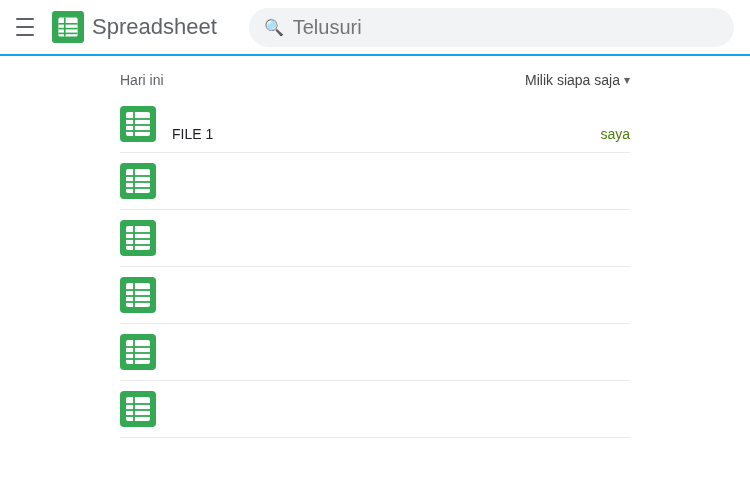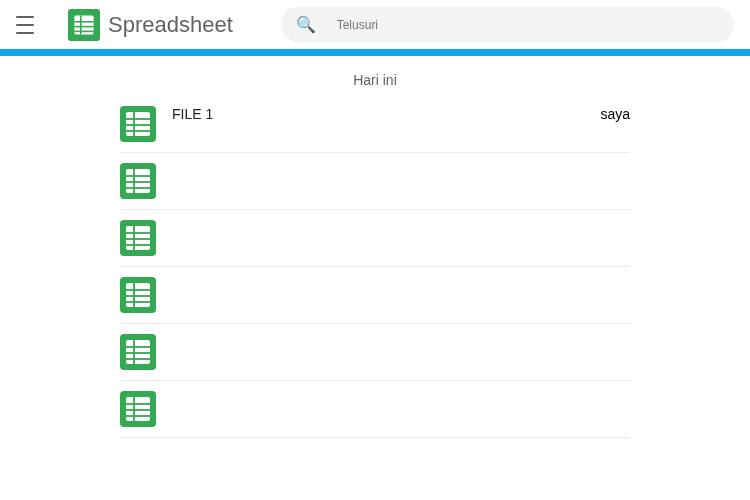--- a/index.html
+++ b/index.html
@@ -11,23 +11,23 @@
       height: 500px;
       overflow: hidden;
     }
 
     
     .header {
       display: flex;
       align-items: center;
       padding: 8px 16px;
       background: #fff;
-      border-bottom: 7px solid #0ea5e9;
+      border-bottom: 2px solid #0ea5e9;
       height: 56px;
-      gap: 28px;
+      gap: 12px;
     }
 
     .hamburger-icon {
       width: 24px;
       height: 24px;
       display: flex;
       flex-direction: column;
       justify-content: space-around;
       cursor: pointer;
       flex-shrink: 0;
@@ -72,38 +72,37 @@
     }
 
     .search-icon {
       color: #5f6368;
       font-size: 16px;
     }
 
     .search-input {
       border: none;
       background: transparent;
-      font-size: 12px;
+      font-size: 20px;
       color: #5f6368;
       outline: none;
       width: 100%;
-      margin-left: 12px;
     }
 
     
     .main-content {
       padding: 0 120px;
       overflow-y: auto;
       height: calc(500px - 56px);
     }
 
     
     .section-header {
       display: flex;
-      justify-content: center;
+      justify-content: space-between;
       align-items: center;
       padding: 16px 0 8px 0;
     }
 
     .section-label {
       font-size: 14px;
       color: #5f6368;
       font-weight: 400;
     }
 
@@ -117,21 +116,21 @@
     }
 
     .dropdown-arrow {
       font-size: 12px;
       color: #5f6368;
     }
 
     
     .file-row {
       display: flex;
-      align-items: flex-start;
+      align-items: flex-end;
       padding: 10px 0;
       border-bottom: 1px solid #e8eaed;
       cursor: pointer;
     }
 
     .file-icon-wrapper {
       width: 36px;
       height: 36px;
       margin-right: 16px;
       flex-shrink: 0;
@@ -144,21 +143,21 @@
     }
 
     .file-name {
       flex: 1;
       font-size: 14px;
       color: #202124;
     }
 
     .file-owner {
       font-size: 14px;
-      color: #000000;
+      color: #4d7c0f;
       min-width: 80px;
       text-align: right;
     }
 
     
     .empty-file-row {
       display: flex;
       align-items: center;
       padding: 10px 0;
       border-bottom: 1px solid #e8eaed;
@@ -189,20 +188,24 @@
   <div class="search-bar">
     <span class="search-icon">🔍</span>
     <input class="search-input" type="text" placeholder="Telusuri" style="">
   </div>
 </div>
 
 <div class="main-content">
 
   <div class="section-header">
     <span class="section-label">Hari ini</span>
+    <div class="owner-dropdown">
+      <span>Milik siapa saja</span>
+      <span class="dropdown-arrow">▾</span>
+    </div>
   </div>
 
   <div class="file-row">
     <div class="file-icon-wrapper">
       <svg class="sheets-file-icon" viewBox="0 0 36 36" xmlns="http://www.w3.org/2000/svg">
         <rect width="36" height="36" rx="4" fill="#34A853"></rect>
         <rect x="6" y="6" width="24" height="24" rx="2" fill="white"></rect>
         <line x1="6" y1="13" x2="30" y2="13" stroke="#34A853" stroke-width="1.8"></line>
         <line x1="6" y1="19" x2="30" y2="19" stroke="#34A853" stroke-width="1.8"></line>
         <line x1="6" y1="25" x2="30" y2="25" stroke="#34A853" stroke-width="1.8"></line>

